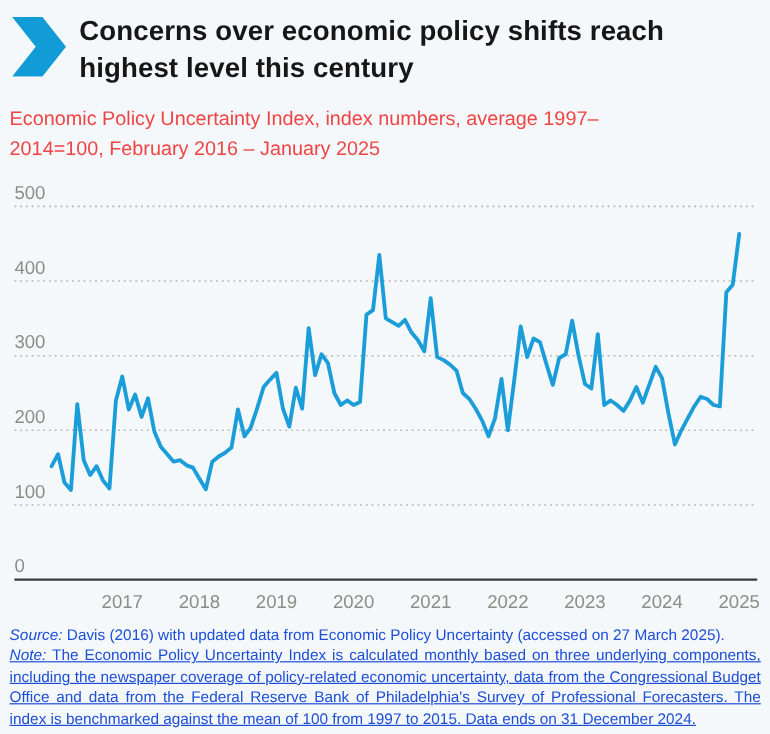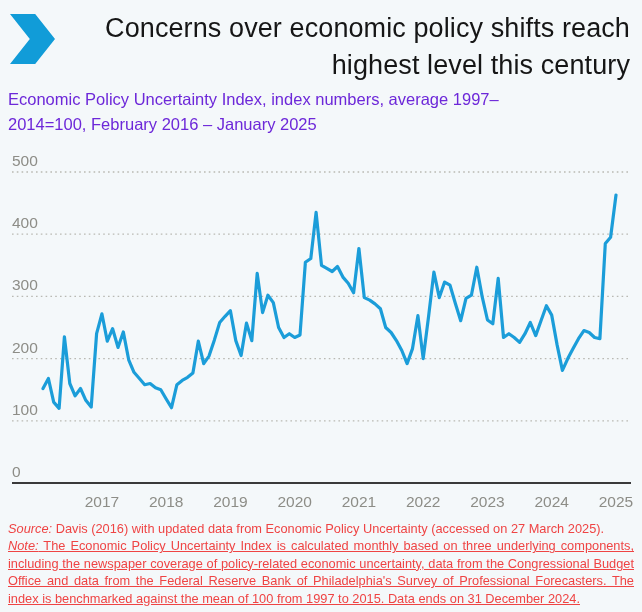--- a/index.html
+++ b/index.html
@@ -13,35 +13,34 @@
   }
   .header{position:absolute;top:10px;left:10px;width:620px;}
   .chevron{
     position:absolute;top:4px;left:0;
     width:45px;height:50px;
     background:#119cd8;
     clip-path:polygon(0 0,56% 0,100% 50%,56% 100%,0 100%,44% 50%);
   }
   .title{
     margin:0 0 0 56px;
-    font-size:27px;font-weight:400;line-height:1.36;
+    font-size:23px;font-weight:700;line-height:1.36;
     color:#161616;
     white-space:pre-line;
     letter-spacing:0.1px;
-    text-align:right;
   }
   .subtitle{
     position:absolute;top:87px;left:8px;width:615px;
-    font-size:16.5px;line-height:1.5;color:#6d28d9;
+    font-size:16.5px;line-height:1.5;color:#ef4444;
     white-space:pre-line;
   }
   svg.chart{position:absolute;top:0;left:0;}
   .footer{
     position:absolute;top:520px;left:8px;width:626px;
-    font-size:12.8px;line-height:1.36;color:#ef4444;
+    font-size:12.8px;line-height:1.36;color:#1d4ed8;
   }
   .footer p{margin:0;}
   .footer .note{text-align:justify;text-decoration:underline;}
   .lbl-italic{font-style:italic;}
 </style>
 </head>
 <body>
 
 <div class="header">
   <div class="chevron"></div>

